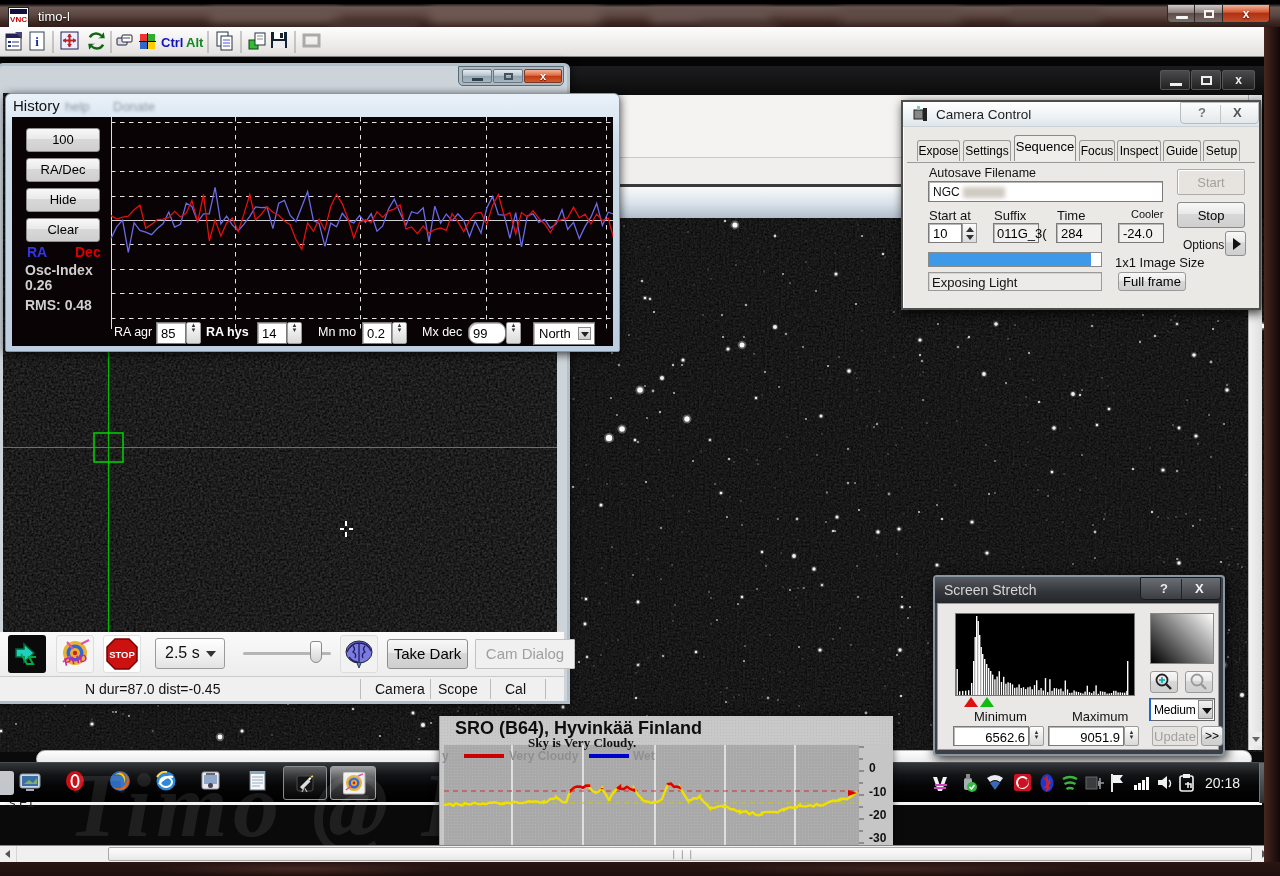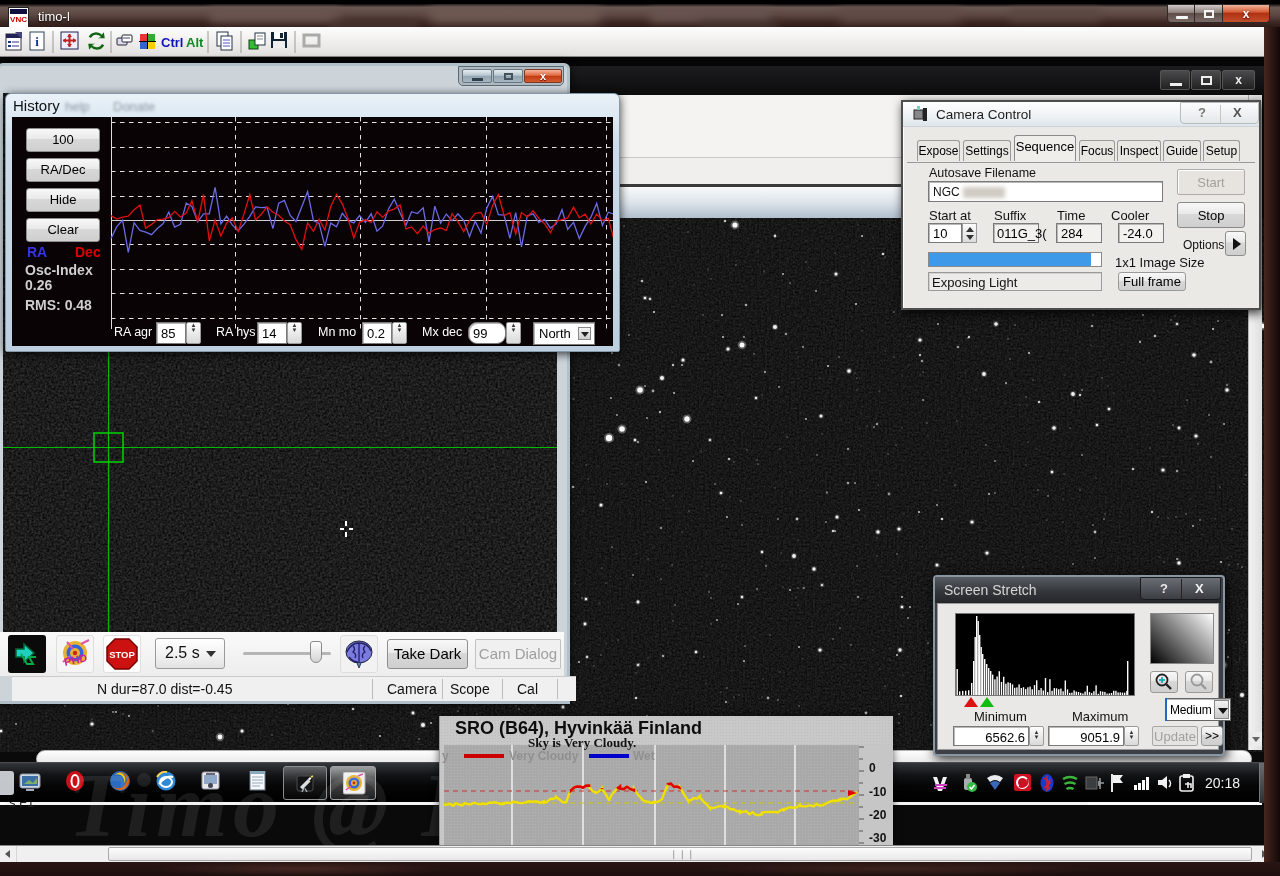--- a/index.html
+++ b/index.html
@@ -1948,24 +1948,24 @@
     <div class="abs" style="left:243px;top:20px;width:88px;height:3px;background:#b5b5b5;border-radius:2px;"></div>
     <div class="abs" style="left:310px;top:9px;width:12px;height:22px;background:linear-gradient(#fdfdfd,#d5d5d5);border:1px solid #8a8a8a;border-radius:3px 3px 6px 6px;"></div>
     <div class="abs" style="left:340px;top:3px;width:38px;height:38px;background:#f2f2f2;border:1px solid #ddd;border-radius:3px;">
       <svg width="36" height="36">
             <ellipse cx="18" cy="16" rx="13" ry="11" fill="#7a7ae0" stroke="#223" stroke-width="1"></ellipse>
             <path d="M6 16 q4 -9 12 -9 q9 0 12 8 M8 21 q5 6 11 5 M18 7 v18 M12 10 q3 3 0 6 q4 2 2 6 M24 10 q-3 3 0 6 q-4 2 -2 6" stroke="#202060" fill="none" stroke-width="1.3"></path>
             <path d="M16 27 l2 5 2 -5" fill="#49a" stroke="#336"></path>
           </svg>
     </div>
     <div class="abs btn" style="left:387px;top:7px;width:81px;height:30px;font-size:15px;line-height:28px;">Take Dark</div>
-    <div class="abs" style="left:475px;top:7px;width:86px;height:30px;background:#f0f0f0;border:1px solid #c2c2c2;border-radius:1px;font-size:15px;line-height:28px;color:#9f9f9f;text-align:center;">Cam Dialog</div>
+    <div class="abs" style="left:475px;top:7px;width:100px;height:30px;background:#f0f0f0;border:1px solid #c2c2c2;border-radius:1px;font-size:15px;line-height:28px;color:#9f9f9f;text-align:center;">Cam Dialog</div>
   </div>
 
-  <div class="abs" style="left:15px;top:613px;width:564px;height:25px;background:#f0f0f0;border-top:1px solid #cacaca;font-size:14px;color:#111;">
+  <div class="abs" style="left:3px;top:613px;width:564px;height:25px;background:#f0f0f0;border-top:1px solid #cacaca;font-size:14px;color:#111;">
     <div class="abs" style="left:85px;top:4px;">N dur=87.0 dist=-0.45</div>
     <div class="abs" style="left:360px;top:2px;width:1px;height:20px;background:#bbb;"></div>
     <div class="abs" style="left:375px;top:4px;">Camera</div>
     <div class="abs" style="left:430px;top:2px;width:1px;height:20px;background:#bbb;"></div>
     <div class="abs" style="left:438px;top:4px;">Scope</div>
     <div class="abs" style="left:490px;top:2px;width:1px;height:20px;background:#bbb;"></div>
     <div class="abs" style="left:505px;top:4px;">Cal</div>
     <div class="abs" style="left:545px;top:2px;width:1px;height:20px;background:#bbb;"></div>
   </div>
 </div>
@@ -2004,21 +2004,21 @@
       <line x1="1.5" y1="0" x2="1.5" y2="212" stroke="#ddd"></line>
       <line x1="1" y1="103.5" x2="506" y2="103.5" stroke="#cfcfcf"></line>
       <polyline points="1.0,121.5 6.8,109.6 12.6,103.1 18.3,135.4 24.1,105.7 29.9,113.5 35.7,115.1 41.5,117.6 47.3,111.5 53.0,106.8 58.8,95.0 64.6,110.1 70.4,107.3 76.2,86.3 81.9,89.5 87.7,104.9 93.5,96.8 99.3,96.8 105.1,70.3 110.9,106.8 116.6,99.2 122.4,108.1 128.2,113.7 134.0,107.1 139.8,99.4 145.5,89.9 151.3,90.7 157.1,90.3 162.9,111.7 168.7,86.1 174.4,83.3 180.2,98.4 186.0,104.5 191.8,89.7 197.6,74.5 203.4,103.6 209.1,106.4 214.9,129.3 220.7,106.1 226.5,109.8 232.3,96.3 238.0,103.5 243.8,105.9 249.6,98.6 255.4,105.4 261.2,96.8 267.0,114.2 272.7,108.9 278.5,91.9 284.3,82.1 290.1,96.0 295.9,108.3 301.6,94.7 307.4,96.5 313.2,90.9 319.0,124.9 324.8,89.1 330.6,106.3 336.3,97.0 342.1,103.8 347.9,96.8 353.7,103.3 359.5,119.6 365.2,104.1 371.0,116.0 376.8,91.0 382.6,79.5 388.4,97.6 394.1,98.0 399.9,121.4 405.7,95.6 411.5,129.8 417.3,98.9 423.1,96.8 428.8,105.3 434.6,102.3 440.4,111.0 446.2,106.9 452.0,92.7 457.7,112.5 463.5,105.4 469.3,121.6 475.1,109.4 480.9,100.2 486.7,86.4 492.4,108.6 498.2,95.2 504.0,97.2" fill="none" stroke="#6a6ae6" stroke-width="1.3"></polyline>
           <polyline points="1.0,98.6 6.8,102.1 12.6,100.1 18.3,99.1 24.1,92.7 29.9,88.2 35.7,111.1 41.5,107.4 47.3,102.6 53.0,102.2 58.8,100.4 64.6,94.4 70.4,100.0 76.2,96.0 81.9,83.7 87.7,105.0 93.5,77.5 99.3,124.0 105.1,102.9 110.9,118.9 116.6,106.0 122.4,101.1 128.2,114.5 134.0,96.9 139.8,77.5 145.5,103.0 151.3,97.2 157.1,89.7 162.9,95.3 168.7,98.2 174.4,104.0 180.2,107.8 186.0,122.7 191.8,132.3 197.6,105.9 203.4,114.3 209.1,102.3 214.9,113.0 220.7,89.5 226.5,77.5 232.3,86.8 238.0,101.5 243.8,120.9 249.6,105.3 255.4,102.8 261.2,105.3 267.0,94.9 272.7,100.4 278.5,94.1 284.3,92.1 290.1,87.8 295.9,111.9 301.6,109.9 307.4,116.6 313.2,109.1 319.0,116.1 324.8,112.5 330.6,111.0 336.3,113.4 342.1,96.7 347.9,104.7 353.7,114.6 359.5,103.7 365.2,96.3 371.0,95.5 376.8,107.3 382.6,88.5 388.4,77.5 394.1,98.7 399.9,95.8 405.7,117.0 411.5,95.5 417.3,99.9 423.1,93.8 428.8,101.1 434.6,106.7 440.4,115.8 446.2,104.5 452.0,102.6 457.7,100.9 463.5,90.2 469.3,100.7 475.1,97.2 480.9,107.0 486.7,97.0 492.4,103.6 498.2,101.3 504.0,122.4" fill="none" stroke="#e01010" stroke-width="1.3"></polyline>
     </svg>
 
     <div class="abs" style="left:0;top:212px;width:601px;height:17px;color:#fff;font-size:12.5px;">
       <div class="abs" style="left:102px;top:-4px;">RA agr</div>
       <div class="abs sunken" style="left:144px;top:-7px;width:30px;height:22px;color:#000;font-size:13px;padding:3px 0 0 4px;">85</div>
       <div class="abs spin" style="left:174px;top:-7px;height:22px;">▲<br>▼</div>
-      <div class="abs" style="left:204px;top:-4px;">RA hys</div>
+      <div class="abs" style="left:194px;top:-4px;font-weight:bold;">RA hys</div>
       <div class="abs sunken" style="left:245px;top:-7px;width:30px;height:22px;color:#000;font-size:13px;padding:3px 0 0 4px;">14</div>
       <div class="abs spin" style="left:275px;top:-7px;height:22px;">▲<br>▼</div>
       <div class="abs" style="left:306px;top:-4px;">Mn mo</div>
       <div class="abs sunken" style="left:350px;top:-7px;width:30px;height:22px;color:#000;font-size:13px;padding:3px 0 0 4px;">0.2</div>
       <div class="abs spin" style="left:380px;top:-7px;height:22px;">▲<br>▼</div>
       <div class="abs" style="left:410px;top:-4px;">Mx dec</div>
       <div class="abs sunken" style="left:456px;top:-7px;width:38px;height:22px;color:#000;font-size:13px;padding:3px 0 0 4px;border-radius:9px;">99</div>
       <div class="abs spin" style="left:494px;top:-7px;height:22px;">▲<br>▼</div>
       <div class="abs sunken" style="left:521px;top:-7px;width:62px;height:23px;color:#000;font-size:13px;padding:3px 0 0 5px;">North<div class="abs" style="right:3px;top:4px;width:13px;height:13px;background:linear-gradient(#f5f5f5,#ccc);border:1px solid #888;">
               <div style="position:absolute;left:2px;top:4px;width:0;height:0;border-left:4px solid transparent;border-right:4px solid transparent;border-top:5px solid #222;"></div>
@@ -2053,21 +2053,21 @@
     <div class="abs" style="left:300px;top:13px;width:37px;height:21px;background:#e9e7e2;border:1px solid #9a9a9a;border-bottom:none;border-radius:3px 3px 0 0;font-size:12px;text-align:center;line-height:20px;">Setup</div>
   </div>
   <div class="abs" style="left:4px;top:60px;width:348px;height:142px;border-top:1px solid #9a9a9a;"></div>
 
   <div class="abs" style="left:26px;top:64px;font-size:12.5px;color:#111;">Autosave Filename</div>
   <div class="abs sunken" style="left:25px;top:79px;width:235px;height:21px;font-size:12px;color:#111;padding:3px 0 0 4px;">NGC <span style="display:inline-block;width:42px;height:11px;background:#cfcac2;filter:blur(2px);vertical-align:middle;"></span></div>
   <div class="abs" style="left:274px;top:67px;width:68px;height:26px;background:#e7e4df;border:1px solid #aeaca8;border-radius:2px;box-shadow:inset 1px 1px 0 #fff;color:#a39f99;font-size:13px;text-align:center;line-height:25px;">Start</div>
   <div class="abs" style="left:26px;top:106px;font-size:13px;color:#111;">Start at</div>
   <div class="abs" style="left:91px;top:106px;font-size:13px;color:#111;">Suffix</div>
   <div class="abs" style="left:154px;top:106px;font-size:13px;color:#111;">Time</div>
-  <div class="abs" style="left:208px;top:106px;font-size:13px;color:#111;">Cooler</div>
+  <div class="abs" style="left:228px;top:106px;font-size:11px;color:#111;">Cooler</div>
   <div class="abs sunken" style="left:25px;top:121px;width:34px;height:20px;font-size:13px;padding:2px 0 0 4px;">10</div>
   <div class="abs" style="left:59px;top:121px;width:15px;height:20px;background:linear-gradient(#fbfbfb,#dcdcdc);border:1px solid #9a9a9a;">
         <div style="position:absolute;left:3px;top:3px;width:0;height:0;border-left:4px solid transparent;border-right:4px solid transparent;border-bottom:5px solid #333;"></div>
         <div style="position:absolute;left:3px;top:11px;width:0;height:0;border-left:4px solid transparent;border-right:4px solid transparent;border-top:5px solid #333;"></div>
       </div>
   <div class="abs sunken" style="left:90px;top:121px;width:46px;height:20px;font-size:13px;padding:2px 0 0 3px;background:#f3f1ee;">011G_3(</div>
   <div class="abs sunken" style="left:153px;top:121px;width:46px;height:20px;font-size:13px;padding:2px 0 0 4px;background:#f3f1ee;">284</div>
   <div class="abs sunken" style="left:215px;top:121px;width:46px;height:20px;font-size:13px;padding:2px 0 0 4px;background:#f3f1ee;">-24.0</div>
   <div class="abs btn" style="left:274px;top:100px;width:68px;height:26px;font-size:13px;line-height:25px;border-color:#8a8a8a;">Stop</div>
   <div class="abs" style="left:280px;top:136px;font-size:12px;color:#111;">Options</div>
@@ -2186,21 +2186,21 @@
             <circle cx="11" cy="8" r="5.5" fill="none" stroke="#222" stroke-width="1.8"></circle>
             <line x1="15" y1="12" x2="20" y2="17" stroke="#222" stroke-width="2.4"></line>
             <line x1="8" y1="8" x2="14" y2="8" stroke="#0aa" stroke-width="1.6"></line>
             <line x1="11" y1="5" x2="11" y2="11" stroke="#0aa" stroke-width="1.6"></line>
           </svg></div>
     <div class="abs btn" style="left:247px;top:67px;width:28px;height:22px;border-color:#9a9a9a;"><svg width="26" height="20">
             <circle cx="11" cy="8" r="5.5" fill="none" stroke="#999" stroke-width="1.8"></circle>
             <line x1="15" y1="12" x2="20" y2="17" stroke="#999" stroke-width="2.4"></line>
           </svg></div>
 
-    <div class="abs sunken" style="left:211px;top:94px;width:66px;height:23px;font-size:12px;padding:4px 0 0 4px;border-color:#666;letter-spacing:-0.2px;margin-left:16px;">Medium<div class="abs" style="right:1px;top:1px;width:15px;height:19px;background:linear-gradient(#f2f2f2,#c9c9c9);border:1px solid #888;">
+    <div class="abs sunken" style="left:211px;top:94px;width:66px;height:23px;font-size:12px;padding:4px 0 0 4px;border-color:#666;letter-spacing:-0.2px;">Medium<div class="abs" style="right:1px;top:1px;width:15px;height:19px;background:linear-gradient(#f2f2f2,#c9c9c9);border:1px solid #888;">
             <div style="position:absolute;left:3px;top:7px;width:0;height:0;border-left:5px solid transparent;border-right:5px solid transparent;border-top:6px solid #111;"></div>
           </div><div class="abs" style="left:-1px;top:-1px;width:2px;height:23px;background:#2266cc;"></div></div>
     <div class="abs" style="left:36px;top:105px;font-size:13px;color:#111;">Minimum</div>
     <div class="abs" style="left:134px;top:105px;font-size:13px;color:#111;">Maximum</div>
     <div class="abs sunken" style="left:15px;top:122px;width:76px;height:20px;font-size:13px;text-align:right;padding:3px 3px 0 0;">6562.6</div>
     <div class="abs spin" style="left:91px;top:122px;height:20px;line-height:4.5px;padding-top:3px;">▲<br>▼</div>
     <div class="abs sunken" style="left:110px;top:122px;width:76px;height:20px;font-size:13px;text-align:right;padding:3px 3px 0 0;">9051.9</div>
     <div class="abs spin" style="left:186px;top:122px;height:20px;line-height:4.5px;padding-top:3px;">▲<br>▼</div>
     <div class="abs" style="left:214px;top:122px;width:46px;height:20px;background:#e5e3df;border:1px solid #a8a8a8;border-radius:2px;color:#a0a0a0;font-size:13px;text-align:center;line-height:19px;">Update</div>
     <div class="abs btn" style="left:263px;top:122px;width:22px;height:20px;font-size:12px;line-height:18px;border-color:#9a9a9a;">&gt;&gt;</div>

